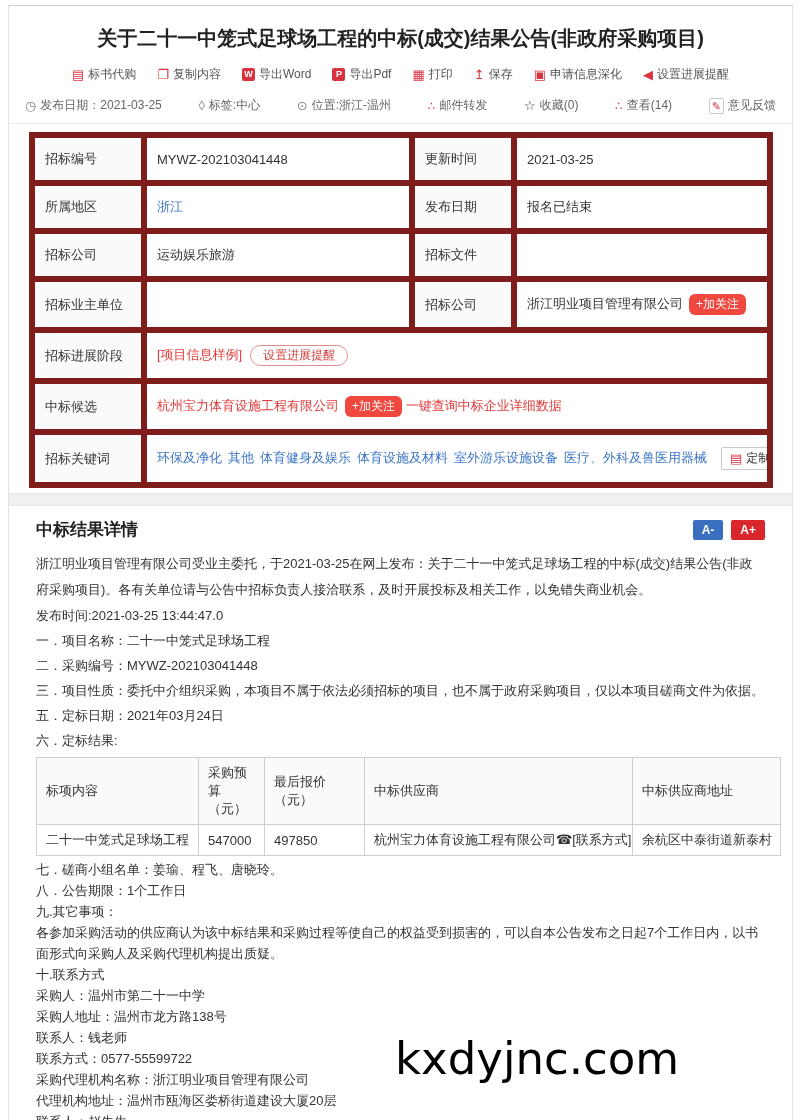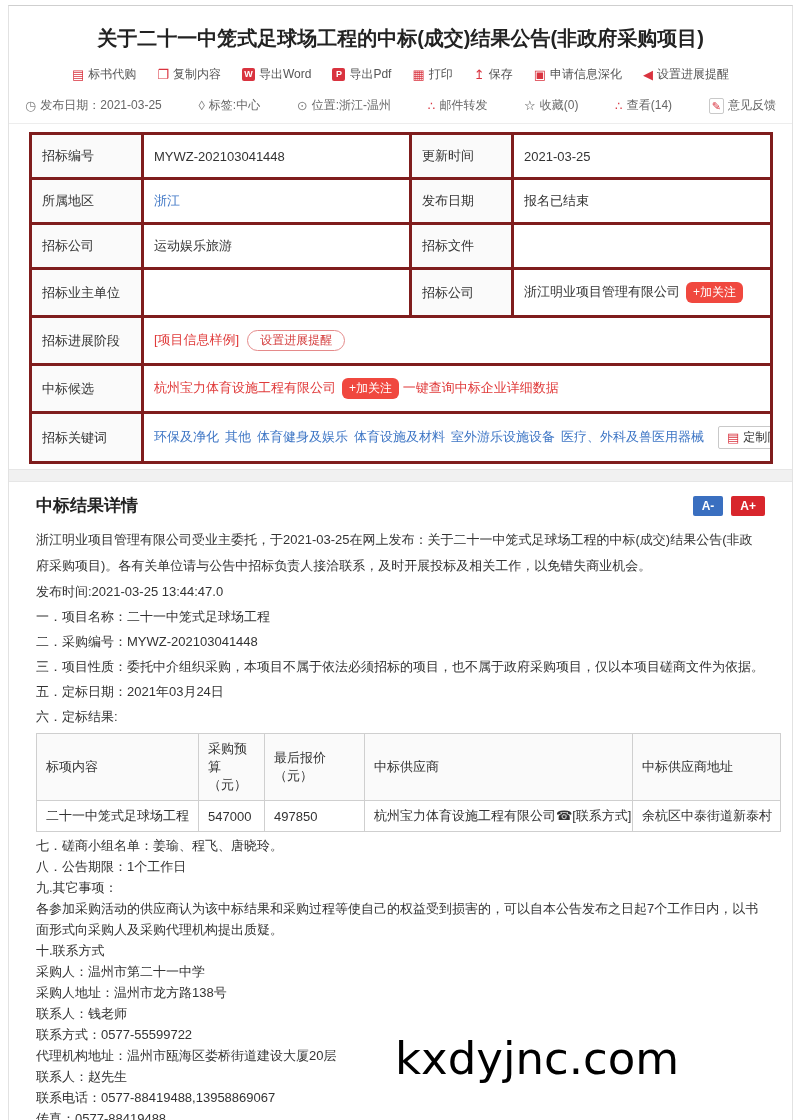--- a/index.html
+++ b/index.html
@@ -20,21 +20,21 @@
   .gicn { color:#888; font-style:normal; font-size:13px; line-height:1; }
   .ricn { color:#d9333f; font-style:normal; font-size:12px; line-height:1; }
   .sicn { color:#444; font-style:normal; font-size:13px; line-height:1; }
   .boxicn { display:inline-block; border:1px solid #c9c9c9; border-radius:2px; padding:0 2px;
     color:#d9333f; font-style:normal; font-size:11px; line-height:14px; }
   .divider { border-bottom:1px solid #ededed; margin-top:9px; }
   .notice { margin:24px 20px 0 20px; border:1px solid #dadada; padding:7px 22px; font-size:13px; color:#333; }
   .notice p { line-height:29px; }
   .phone { color:#e60012; font-weight:bold; }
   table.info { border-collapse:collapse; margin:8px 20px 0 20px; width:744px; font-size:13px; table-layout:fixed; }
-  table.info td { border:3px solid #7f1d1d; padding:12px 10px; height:26px; color:#333; overflow:hidden; white-space:nowrap; }
+  table.info td { border:6px solid #7f1d1d; padding:12px 10px; height:26px; color:#333; overflow:hidden; white-space:nowrap; }
   td.l { width:112px; background:#fafafa; padding-left:12px; }
   td.l2 { width:102px; background:#fafafa; padding-left:12px; }
   .bluelink { color:#3e76c5; text-decoration:none; cursor:pointer; }
   .redlink { color:#e03a3a; text-decoration:none; cursor:pointer; }
   .follow-btn { display:inline-block; background:#f0483f; color:#fff; font-size:12px; border:none;
     border-radius:6px; padding:2px 7px; margin-left:6px; cursor:pointer; vertical-align:middle; }
   .pill-btn { display:inline-block; background:#fff; border:1px solid #e58a8a; color:#d43c3c; font-size:12px;
     border-radius:11px; padding:1px 12px; margin-left:8px; cursor:pointer; vertical-align:middle; }
   .custom-btn { display:inline-flex; align-items:center; gap:4px; background:#fff; border:1px solid #c9c9c9;
     border-radius:2px; color:#333; font-size:12px; padding:2px 8px; margin-left:8px; cursor:pointer; vertical-align:middle; }
@@ -222,20 +222,21 @@
 
     <div class="line-sm">七．磋商小组名单：姜瑜、程飞、唐晓玲。</div>
     <div class="line-sm">八．公告期限：1个工作日</div>
     <div class="line-sm">九.其它事项：</div>
     <div class="line-sm">各参加采购活动的供应商认为该中标结果和采购过程等使自己的权益受到损害的，可以自本公告发布之日起7个工作日内，以书面形式向采购人及采购代理机构提出质疑。</div>
     <div class="line-sm">十.联系方式</div>
     <div class="line-sm">采购人：温州市第二十一中学</div>
     <div class="line-sm">采购人地址：温州市龙方路138号</div>
     <div class="line-sm">联系人：钱老师</div>
     <div class="line-sm">联系方式：0577-55599722</div>
+    <div class="line-sm">采购代理机构名称：浙江明业项目管理有限公司</div>
     <div class="line-sm">代理机构地址：温州市瓯海区娄桥街道建设大厦20层</div>
     <div class="line-sm">联系人：赵先生</div>
     <div class="line-sm">联系电话：0577-88419488,13958869067</div>
     <div class="line-sm">传真：0577-88419488</div>
 
   </div>
 
   <div class="watermark">kxdyjnc.com</div>
 </div>
 

